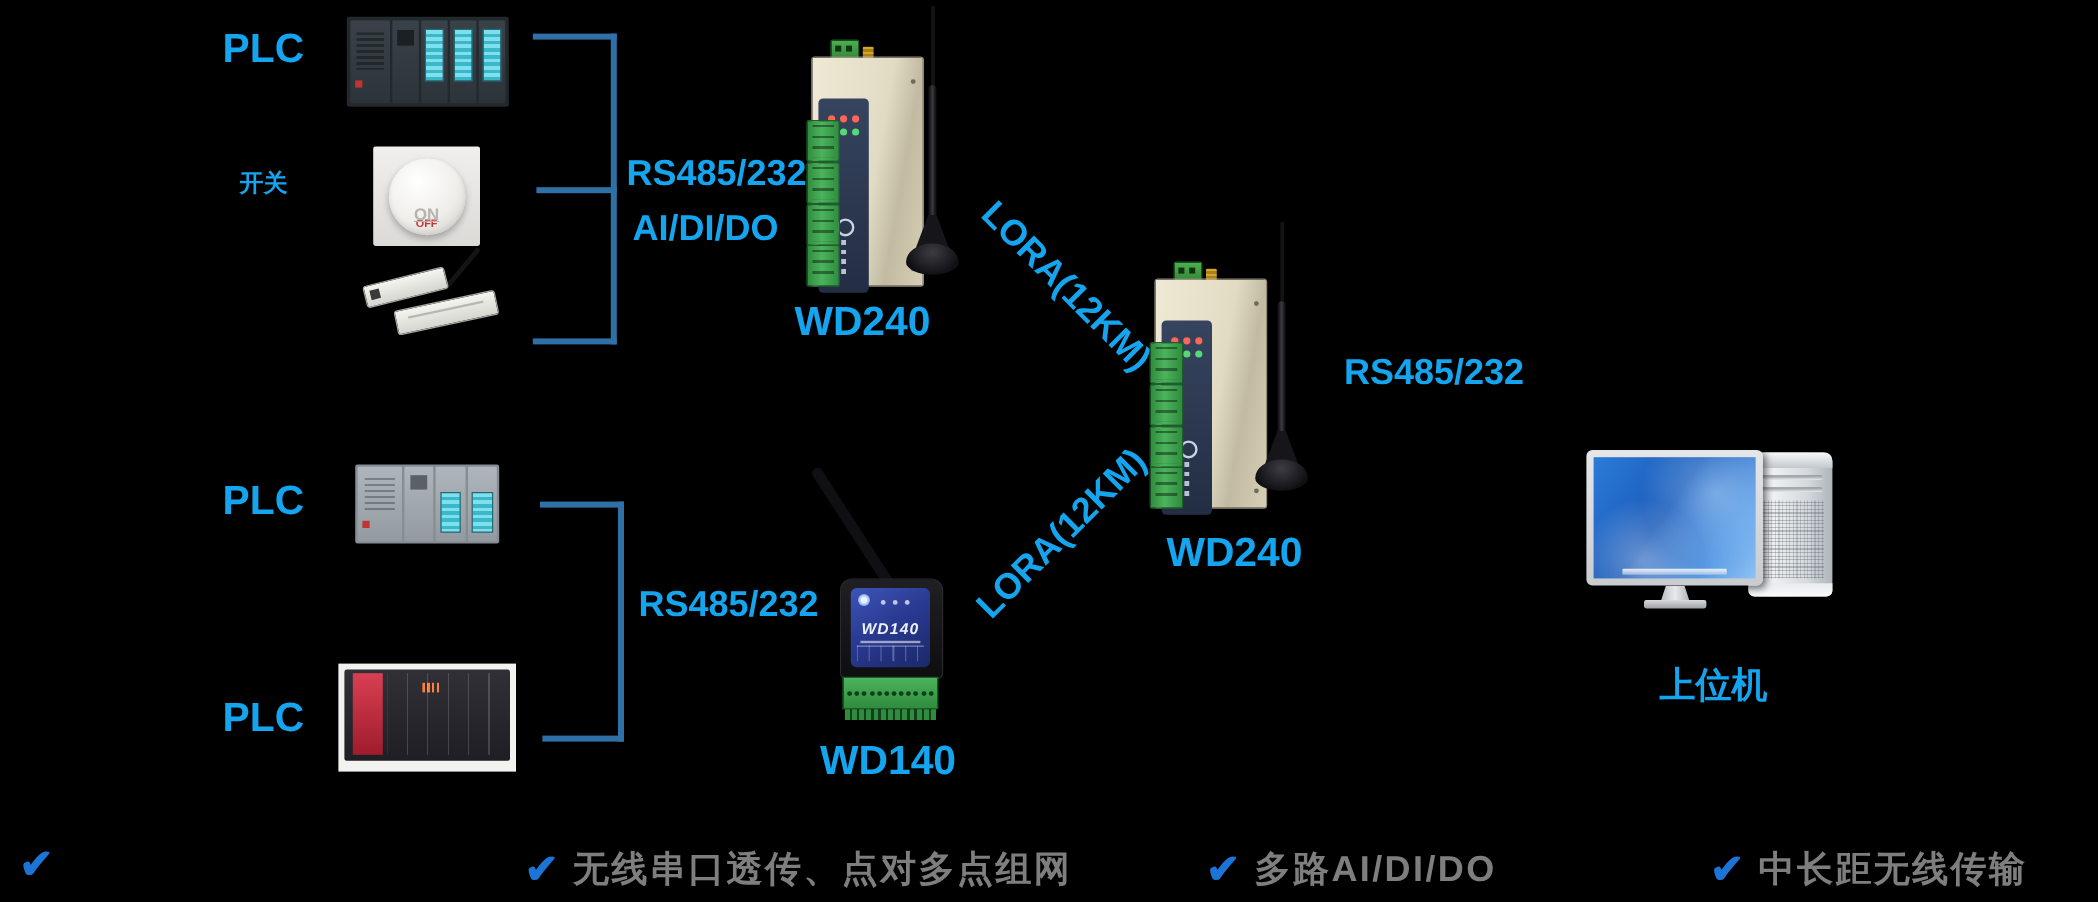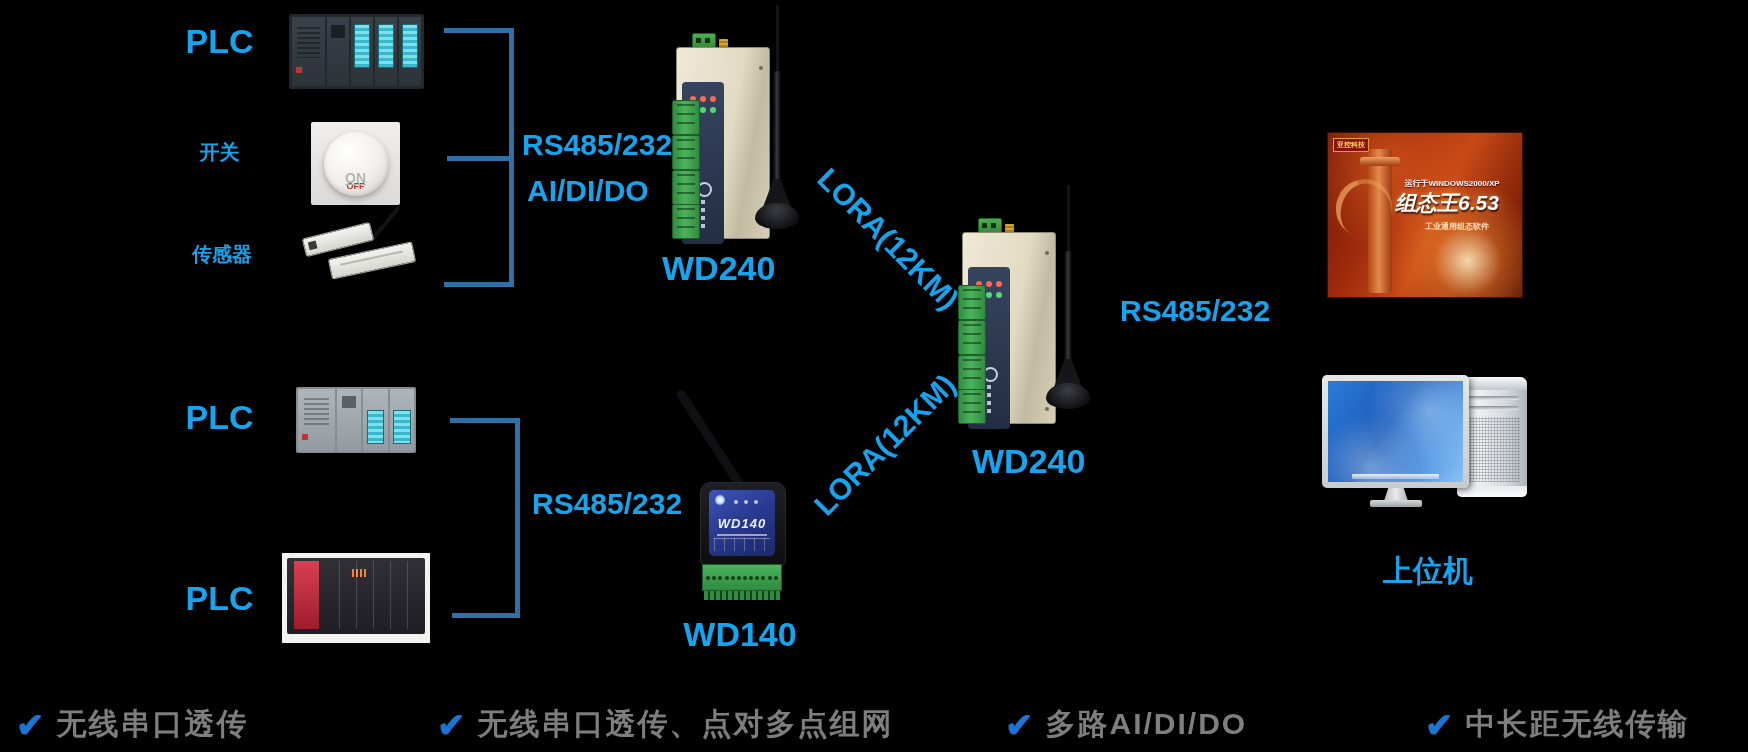--- a/index.html
+++ b/index.html
@@ -173,21 +173,20 @@
   </div>
 
   <div class="lbl f32 ctr" style="left:157px;top:139px;width:125px;">开关</div>
   <div class="switch-dev" style="left:311px;top:122px;width:89px;height:83px;">
     <div class="knob">
       <div class="off">OFF</div>
       <div class="on">ON</div>
     </div>
   </div>
 
-  <div class="lbl f32 ctr" style="left:157px;top:241px;width:130px;">传感器</div>
   <div class="sensor" style="left:299px;top:206px;width:114px;height:76px;">
     <div class="cable"></div>
     <div class="bar bar1"></div>
     <div class="bar bar2"></div>
   </div>
 
   <div>
     <div class="hline" style="left:444px;top:28px;width:70px;"></div>
     <div class="hline" style="left:447px;top:156px;width:67px;"></div>
     <div class="hline" style="left:444px;top:282px;width:70px;"></div>
@@ -262,29 +261,20 @@
   <div class="antenna" style="left:1043px;top:185px;">
     <div class="tip"></div>
       <div class="rod"></div>
       <div class="cone"></div>
       <div class="base"></div>
   </div>
   <div class="lbl f34 ctr" style="left:972px;top:442px;width:110px;">WD240</div>
 
   <div class="lbl f30" style="left:1120px;top:294px;">RS485/232</div>
 
-  <div class="kingview" style="left:1327px;top:132px;width:196px;height:166px;">
-    <div class="kv-badge">亚控科技</div>
-    <div class="kv-col"></div>
-    <div class="kv-cap"></div>
-    <div class="kv-wing"></div>
-    <div class="kv-platform">运行于WINDOWS2000/XP</div>
-    <div class="kv-title">组态王6.53</div>
-    <div class="kv-sub">工业通用组态软件</div>
-  </div>
 
   <div class="computer" style="left:1322px;top:372px;width:205px;height:136px;">
     <div class="tower">
       <div class="slot" style="top:19px;"></div>
       <div class="slot" style="top:29px;"></div>
       <div class="mesh"></div>
     </div>
     <div class="monitor">
       <div class="screen"></div>
     </div>
@@ -339,21 +329,20 @@
         <i></i>
         <i></i>
         <i></i>
     </div>
     <div class="teeth"></div>
   </div>
   <div class="lbl f34 ctr" style="left:680px;top:615px;width:120px;">WD140</div>
 
   <div class="feature" style="left:16px;">
     <span class="chk">✔</span>
-    <span class="txt">无线串口透传</span>
   </div>
   <div class="feature" style="left:437px;">
     <span class="chk">✔</span>
     <span class="txt">无线串口透传、点对多点组网</span>
   </div>
   <div class="feature" style="left:1005px;">
     <span class="chk">✔</span>
     <span class="txt">多路AI/DI/DO</span>
   </div>
   <div class="feature" style="left:1425px;">

